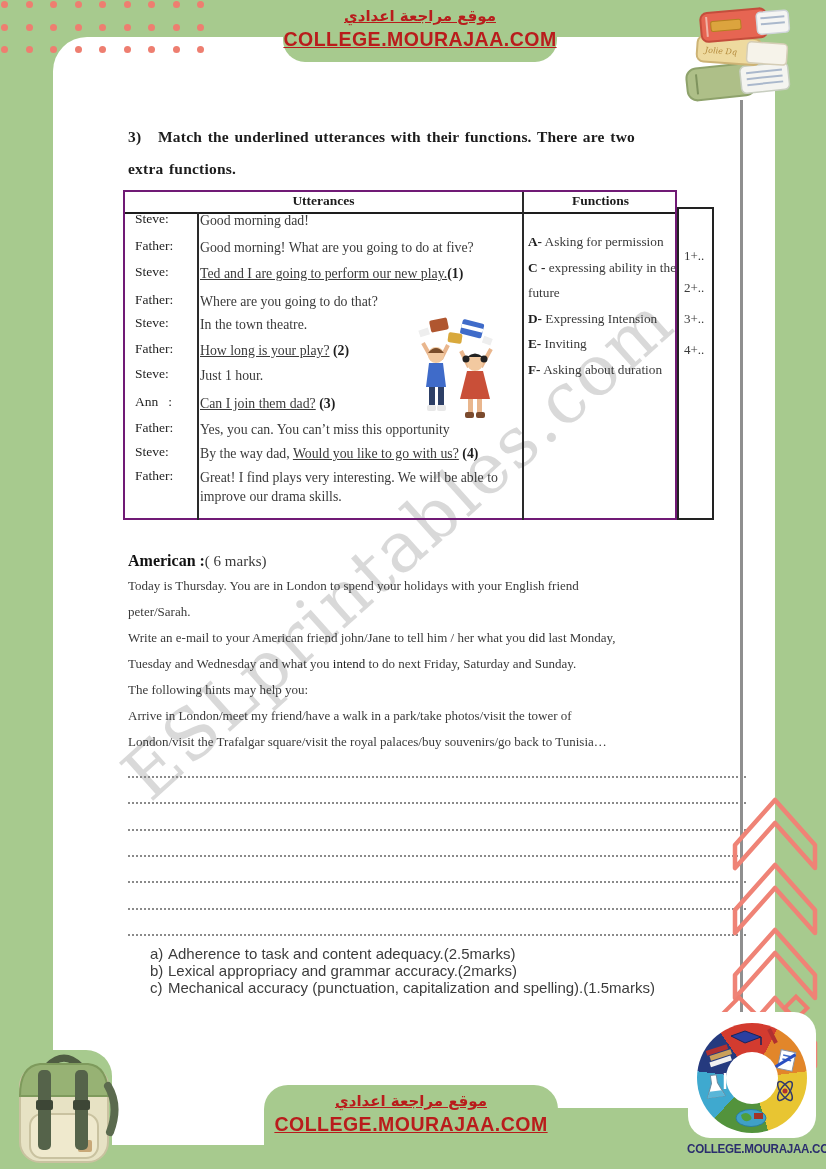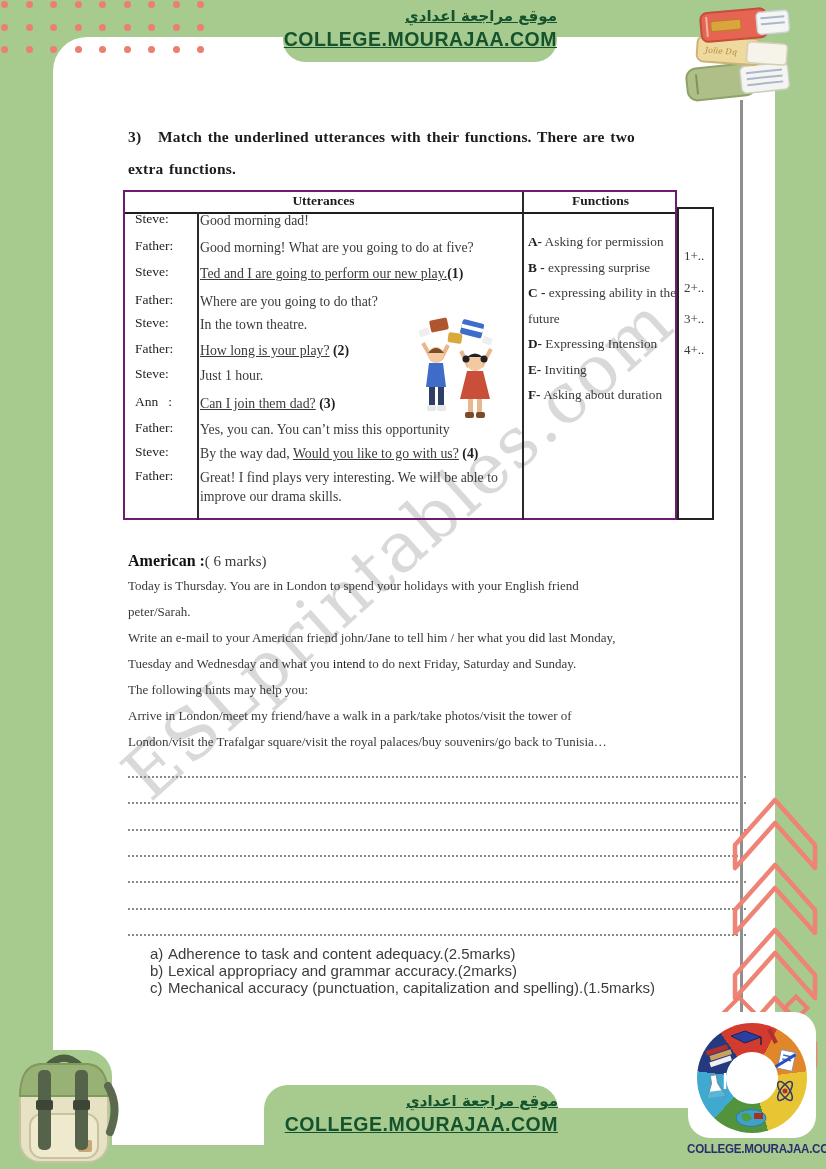--- a/index.html
+++ b/index.html
@@ -16,21 +16,21 @@
   .abs{position:absolute}
 
   
   .page{left:53px;top:37px;width:722px;height:1108px;background:#fff;
         border-radius:34px 34px 6px 6px;z-index:1}
   .watermark{left:-10px;top:470px;width:710px;text-align:center;
         font-size:70px;font-family:"DejaVu Serif",serif;color:var(--wm);
         opacity:.33;transform:rotate(-42deg);z-index:1;letter-spacing:2px;white-space:nowrap}
 
   
-  .banner{background:var(--green);z-index:5;text-align:right;color:#14532d}
+  .banner{background:var(--green);z-index:5;text-align:center;color:#b91c1c}
   .banner-top{left:283px;top:0;width:274px;height:62px;border-radius:0 0 22px 22px}
   .banner-bottom{left:264px;top:1085px;width:294px;height:84px;border-radius:24px 24px 0 0}
   .ar-line{display:block;font-family:"DejaVu Sans",sans-serif;font-weight:bold;
         font-size:15px;text-decoration:underline;direction:rtl;margin-top:7px}
   .url-line{display:block;font-family:"Liberation Sans",sans-serif;font-weight:bold;
         font-size:19.5px;letter-spacing:.5px;text-decoration:underline;margin-top:3px}
 
   
   .dots{left:1px;top:1px;width:230px;height:60px;z-index:6}
   .dot{position:absolute;width:7px;height:7px;border-radius:50%;background:var(--salmon)}
@@ -237,21 +237,20 @@
         <span class="utt"><span>By the way dad, </span><span class="uline">Would you like to go with us?</span><span class="bnum"> (4)</span></span>
       </div>
       <div class="drow" style="top: 431px;">
         <span class="spk">Father:</span>
         <span class="utt"><span>Great! I find plays very interesting.  We will be able to improve our drama skills.</span></span>
       </div>
     </div>
 
   <div class="abs funcs" id="funcs">
       <div class="fitem"><b>A-</b>  Asking for permission</div>
-      <div class="fitem"><b>B -</b>  expressing surprise</div>
       <div class="fitem"><b>C -</b>  expressing ability in the future</div>
       <div class="fitem"><b>D-</b>  Expressing Intension</div>
       <div class="fitem"><b>E-</b>  Inviting</div>
       <div class="fitem"><b>F-</b>  Asking about duration</div>
     </div>
 
   <div class="abs ansbox"></div>
   <div id="answers">
       <div class="ans" style="top: 211px;">1+..</div>
       <div class="ans" style="top: 243px;">2+..</div>

